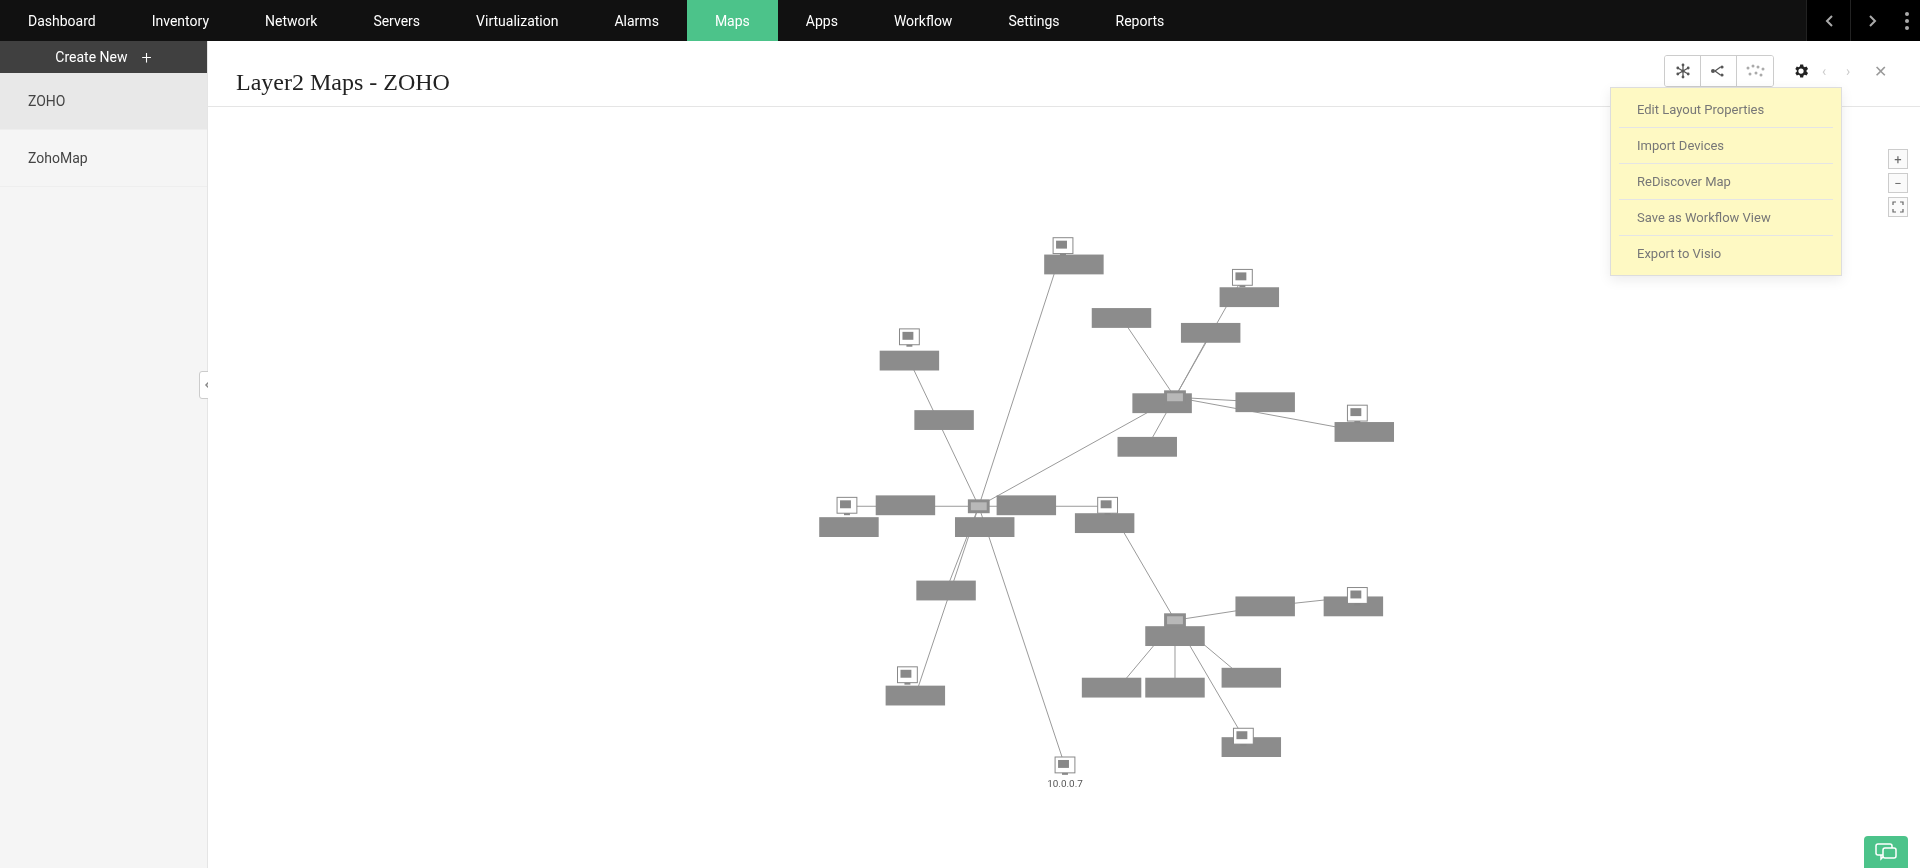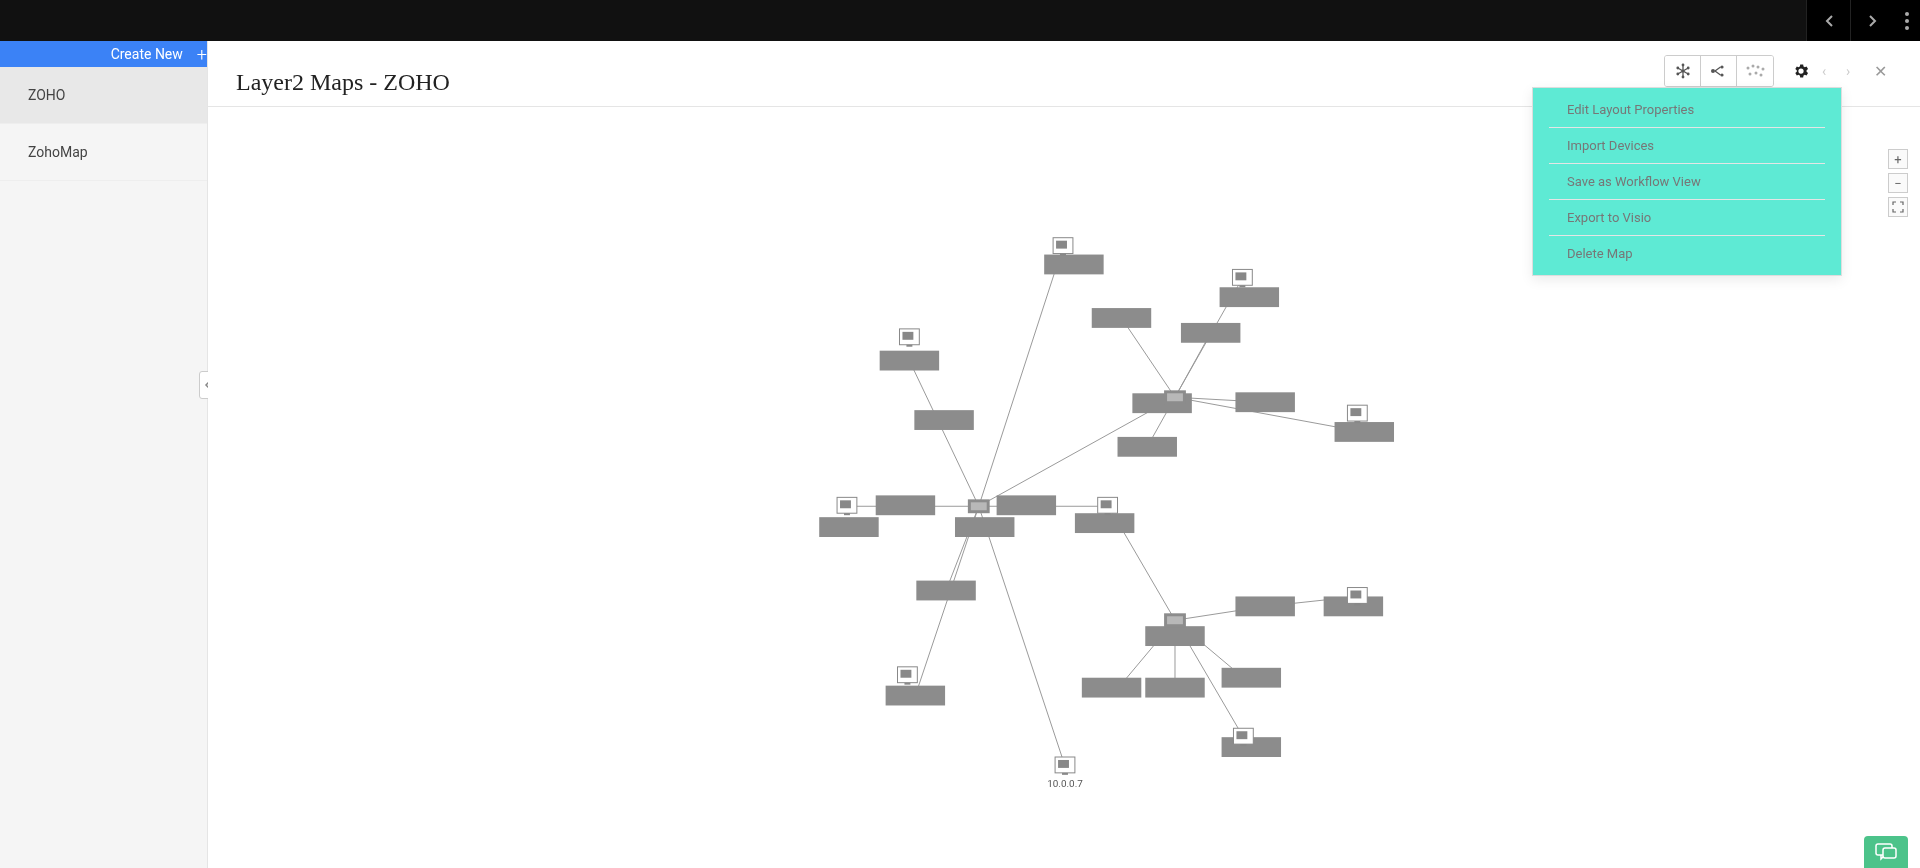--- a/index.html
+++ b/index.html
@@ -10,21 +10,21 @@
 .topnav .tab { color:#fff; font-size:14px; display:flex; align-items:center; padding:0 28px; cursor:pointer; }
 .topnav .tab.active { background:#4cc38a; }
 .topnav .right { position:absolute; right:0; top:0; height:41px; display:flex; }
 .topnav .arrowbtn { width:44px; height:41px; background:#000; border-left:1px solid #222; display:flex; align-items:center; justify-content:center; cursor:pointer; color:#aaa; font-size:16px; }
 .topnav .kebab { width:26px; height:41px; background:#000; display:flex; align-items:center; justify-content:center; cursor:pointer; }
 .topnav .kebab .dots { display:flex; flex-direction:column; gap:3px; }
 .topnav .kebab .dot { width:4px; height:4px; border-radius:50%; background:#aaa; }
 
 
 .sidebar { position:absolute; left:0; top:41px; width:208px; bottom:0; background:#f5f5f5; border-right:1px solid #e5e5e5; }
-.sidebar .create { height:26px; background:#3b82f6; color:#fff; display:flex; align-items:center; justify-content:flex-end; gap:14px; font-size:14px; cursor:pointer; }
+.sidebar .create { height:32px; background:#404040; color:#fff; display:flex; align-items:center; justify-content:center; gap:14px; font-size:14px; cursor:pointer; }
 .sidebar .create .plus { font-size:18px; font-weight:300; }
 .sidebar .item { padding:20px 28px; font-size:14px; color:#444; cursor:pointer; border-bottom:1px solid #eee; }
 .sidebar .item.sel { background:#e8e8e8; }
 .sidebar .collapse { position:absolute; right:-10px; top:330px; width:18px; height:28px; background:#fff; border:1px solid #ccc; border-radius:3px; display:flex; align-items:center; justify-content:center; color:#888; font-size:11px; cursor:pointer; }
 
 
 .main { position:absolute; left:208px; right:0; top:41px; bottom:0; background:#fff; }
 .main .titlebar { padding:28px 28px 10px 28px; border-bottom:1px solid #e5e5e5; display:flex; align-items:center; }
 .main .titlebar h1 { font-family:Georgia,serif; font-weight:400; font-size:24px; color:#222; }
 
@@ -35,36 +35,49 @@
 .toolbtn:last-child { border-right:none; }
 .gearbtn { width:30px; height:30px; display:flex; align-items:center; justify-content:center; cursor:pointer; color:#222; margin-left:6px; }
 .navarrow { width:18px; color:#ccc; font-size:14px; cursor:pointer; }
 .closebtn { width:18px; color:#999; font-size:16px; cursor:pointer; margin-left:4px; }
 
 
 .zoomtools { position:absolute; right:12px; top:108px; display:flex; flex-direction:column; gap:4px; }
 .zoombtn { width:20px; height:20px; border:1px solid #ccc; background:#fafafa; display:flex; align-items:center; justify-content:center; font-size:13px; color:#666; cursor:pointer; }
 
 
-.dropdown { position:absolute; right:78px; top:46px; width:310px; background:#5eead4; border:1px solid #ddd; box-shadow:0 4px 12px rgba(0,0,0,.08); padding:4px 8px; }
+.dropdown { position:absolute; right:78px; top:46px; width:232px; background:#fef9c3; border:1px solid #ddd; box-shadow:0 4px 12px rgba(0,0,0,.08); padding:4px 0; }
 .dropdown .mitem { padding:10px 18px; font-size:13px; color:#777; cursor:pointer; border-bottom:1px solid #e5e5e5; margin:0 8px; }
 .dropdown .mitem:last-child { border-bottom:none; }
 
 
 .canvas { position:absolute; left:0; right:0; top:54px; bottom:0;text-decoration:underline; }
 
 
 .chatbtn { position:absolute; right:12px; bottom:0; width:44px; height:32px; background:#4cc38a; border-radius:4px 4px 0 0; display:flex; align-items:center; justify-content:center; cursor:pointer; color:#fff; }
 
 svg { display:block; }
 </style>
 </head>
 <body>
 
 <div class="topnav">
+  <div id="nav-tabs" style="display: flex;">
+      <div class="tab">Dashboard</div>
+      <div class="tab">Inventory</div>
+      <div class="tab">Network</div>
+      <div class="tab">Servers</div>
+      <div class="tab">Virtualization</div>
+      <div class="tab">Alarms</div>
+      <div class="tab active">Maps</div>
+      <div class="tab">Apps</div>
+      <div class="tab">Workflow</div>
+      <div class="tab">Settings</div>
+      <div class="tab">Reports</div>
+    </div>
   <div class="right">
     <div class="arrowbtn">
       <svg width="10" height="14" viewBox="0 0 10 14">
           <path d="M8 2 L3 7 L8 12" stroke="#aaa" stroke-width="2" fill="none"></path>
         </svg>
     </div>
     <div class="arrowbtn">
       <svg width="10" height="14" viewBox="0 0 10 14">
           <path d="M2 2 L7 7 L2 12" stroke="#aaa" stroke-width="2" fill="none"></path>
         </svg>
@@ -167,23 +180,23 @@
       <svg width="12" height="12" viewBox="0 0 12 12" stroke="#666" stroke-width="1.2" fill="none">
           <path d="M1 4V1h3M11 4V1H8M1 8v3h3M11 8v3H8"></path>
         </svg>
     </div>
   </div>
 
   <div class="dropdown">
     <div id="dropdown-items">
         <div class="mitem">Edit Layout Properties</div>
         <div class="mitem">Import Devices</div>
+        <div class="mitem">ReDiscover Map</div>
         <div class="mitem">Save as Workflow View</div>
         <div class="mitem">Export to Visio</div>
-        <div class="mitem">Delete Map</div>
       </div>
   </div>
 
   <div class="canvas">
     <svg id="mapsvg" width="100%" height="100%" viewBox="0 0 1712 780">
         <line x1="770" y1="415" x2="700" y2="268" stroke="#999" stroke-width="1"></line>
         <line x1="770" y1="415" x2="637" y2="415" stroke="#999" stroke-width="1"></line>
         <line x1="770" y1="415" x2="737" y2="500" stroke="#999" stroke-width="1"></line>
         <line x1="770" y1="415" x2="706" y2="606" stroke="#999" stroke-width="1"></line>
         <line x1="770" y1="415" x2="857" y2="677" stroke="#999" stroke-width="1"></line>

